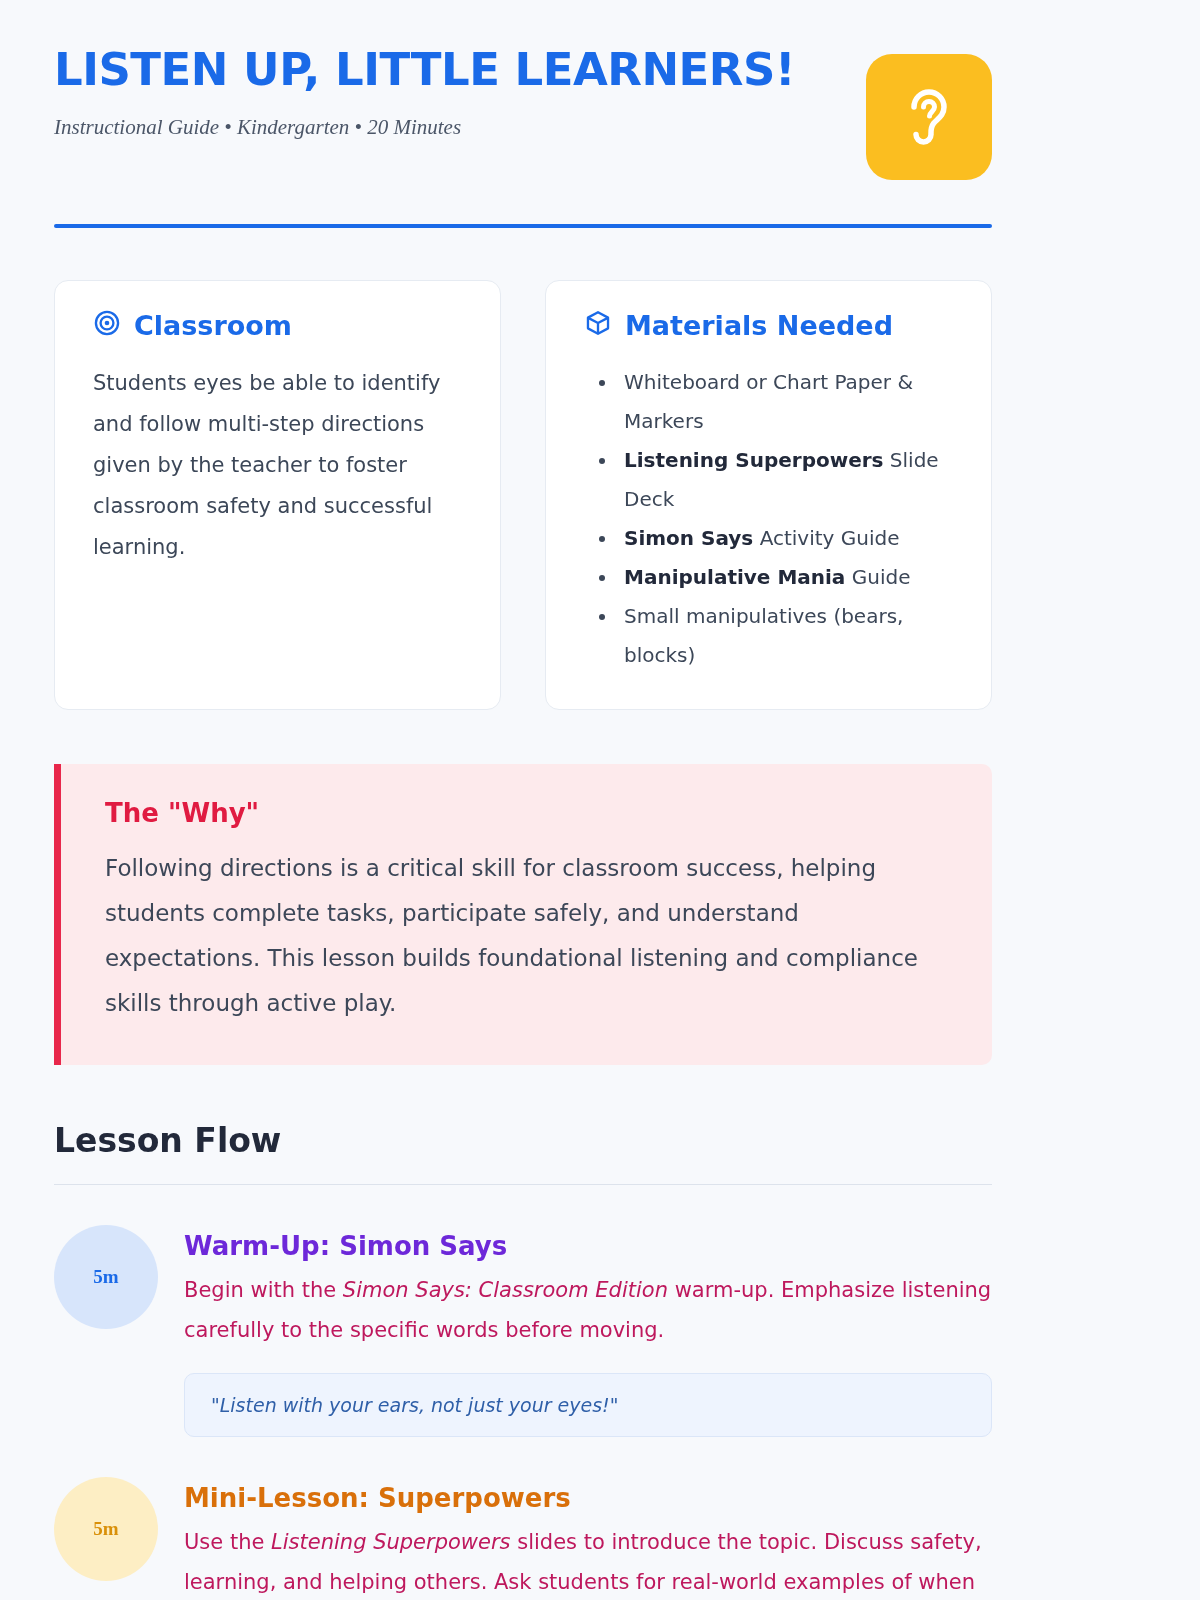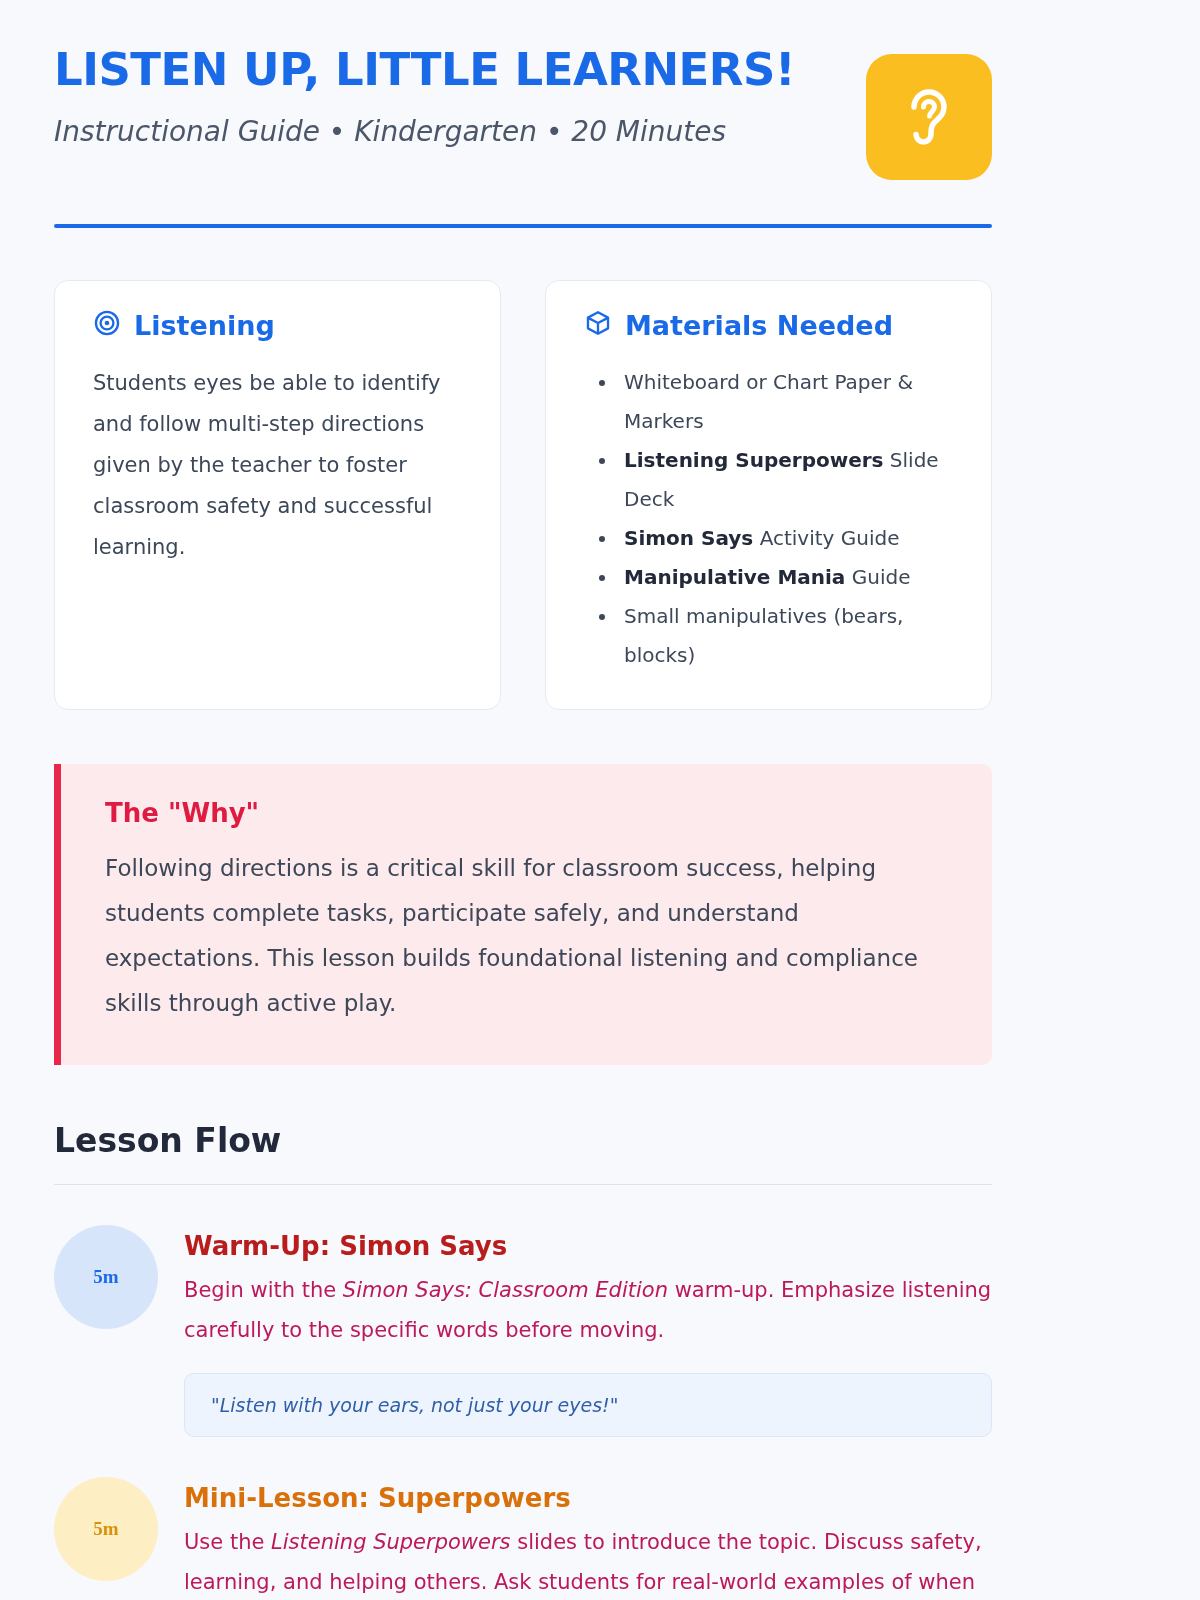--- a/index.html
+++ b/index.html
@@ -29,24 +29,25 @@
   .header-text { flex: 1; }
   .doc-title {
     font-size: 45px;
     line-height: 1.05;
     font-weight: 700;
     color: #1a6ae8;
     letter-spacing: -0.5px;
     margin: 0 0 22px 0;
   }
   .doc-subtitle {
-    font-size: 28px;
+    font-size: 21px;
     font-style: italic;
     color: #4b5668;
     margin: 0;
+    font-family: Liberation Serif, serif;
   }
   .badge-icon {
     width: 126px;
     height: 126px;
     border-radius: 26px;
     background: #fbbe20;
     display: flex;
     align-items: center;
     justify-content: center;
     flex: 0 0 auto;
@@ -153,21 +154,21 @@
   }
   .bubble.blue { background: #d7e5fb; color: #1a6ae8; }
   .bubble.amber { background: #fdeec4; color: #d9900a; }
   .bubble.green { background: #d7f5e0; color: #0f9d52; }
   .step-main { flex: 1; padding-top: 6px; }
   .step-title {
     font-size: 26px;
     font-weight: 700;
     margin: 0 0 10px 0;
   }
-  .step-title.blue { color: #b91c1c; }
+  .step-title.blue { color: #6d28d9; }
   .step-title.amber { color: #d9700a; }
   .step-title.green { color: #be185d; }
   .step-text {
     font-size: 21px;
     line-height: 1.9;
     color: #be185d;
     margin: 0;
   }
   .step-text i { font-style: italic; }
   .quote {
@@ -204,21 +205,21 @@
 
     <div class="card">
       <div class="card-head">
         <span>
           <svg width="28" height="28" viewBox="0 0 24 24" fill="none" xmlns="http://www.w3.org/2000/svg">
             <circle cx="12" cy="12" r="9.5" stroke="#1a6ae8" stroke-width="2"></circle>
             <circle cx="12" cy="12" r="5.5" stroke="#1a6ae8" stroke-width="2"></circle>
             <circle cx="12" cy="12" r="2" fill="#1a6ae8"></circle>
           </svg>
         </span>
-        <span class="card-title">Listening</span>
+        <span class="card-title">Classroom</span>
       </div>
       <div class="card-body">Students eyes be able to identify and follow multi-step directions given by the teacher to foster classroom safety and successful learning.</div>
     </div>
 
     <div class="card">
       <div class="card-head">
         <span>
           <svg width="28" height="28" viewBox="0 0 24 24" fill="none" xmlns="http://www.w3.org/2000/svg">
             <path d="M12 2.8 20.6 7.4v9.2L12 21.2 3.4 16.6V7.4L12 2.8Z" stroke="#1a6ae8" stroke-width="2" stroke-linejoin="round"></path>
             <path d="M3.6 7.6 12 12l8.4-4.4M12 12v9" stroke="#1a6ae8" stroke-width="2" stroke-linejoin="round"></path>

